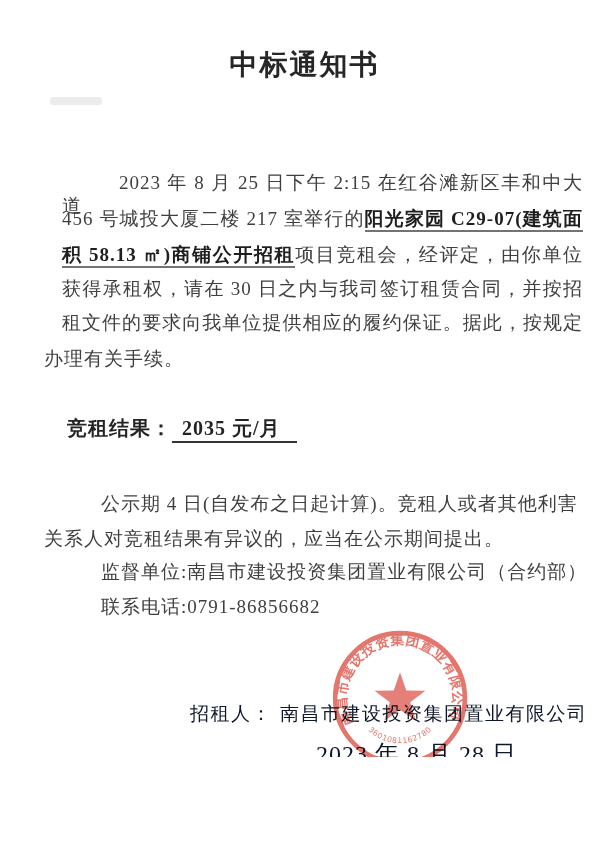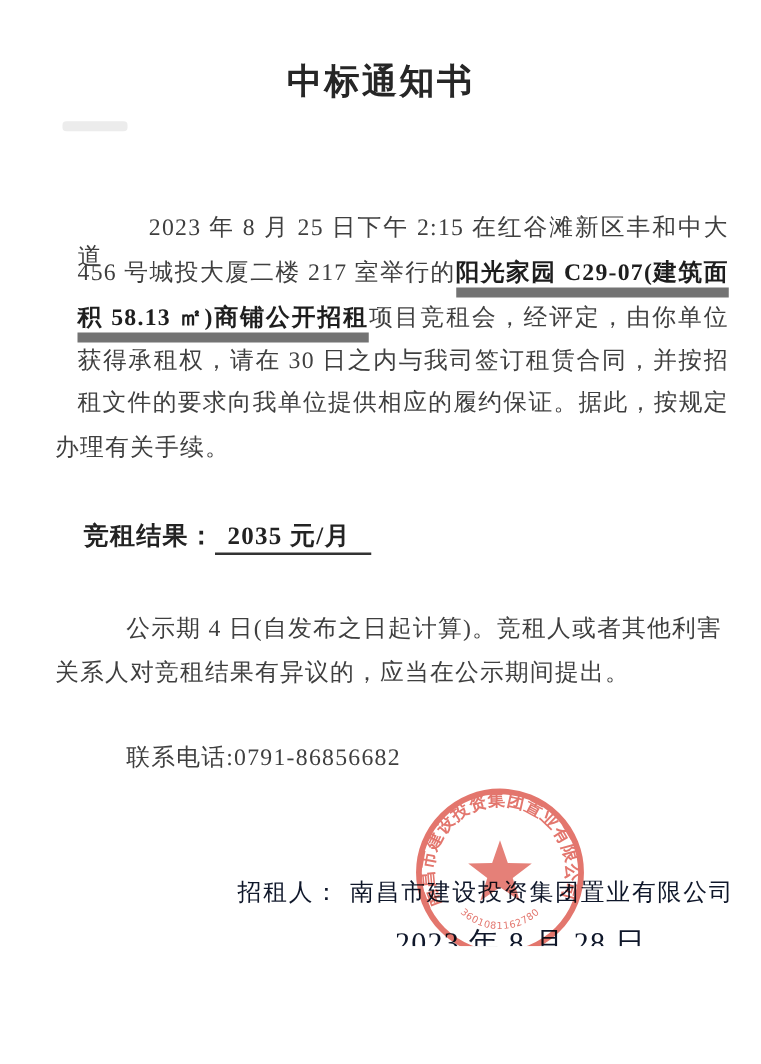--- a/index.html
+++ b/index.html
@@ -64,21 +64,21 @@
   .bl.just {
     white-space: normal;
     text-align: justify;
     text-align-last: justify;
     margin-left: 18px;
   }
   .bl.indent { text-indent: 57px; }
   .bu {
     font-weight: bold;
     color: #1e1e1e;
-    border-bottom: 8px solid #737373;
+    border-bottom: 2px solid #737373;
     padding-bottom: 1px;
   }
   .result {
     position: absolute;
     top: 415px;
     left: 67px;
     font-size: 20px;
     font-weight: bold;
     color: #232323;
     letter-spacing: 1px;
@@ -139,20 +139,21 @@
   <div class="bl just" style="top:311px">租文件的要求向我单位提供相应的履约保证。据此，按规定</div>
 
   <div class="result">
     <span class="r-label">竞租结果：</span><span class="r-value">2035 元/月</span>
   </div>
 
   <div class="bl indent" style="top:492px">公示期 4 日(自发布之日起计算)。竞租人或者其他利害</div>
 
   <div class="bl" style="top:527px">关系人对竞租结果有异议的，应当在公示期间提出。</div>
 
+  <div class="bl indent" style="top:560px">监督单位:南昌市建设投资集团置业有限公司（合约部）</div>
 
   <div class="bl indent" style="top:595px">联系电话:0791-86856682</div>
 
   <div class="sig-issuer">
     <span class="label">招租人：</span><span>南昌市建设投资集团置业有限公司</span>
   </div>
 
   <div class="sig-date">2023 年 8 月 28 日</div>
 
   <svg class="seal" viewBox="0 0 136 136" xmlns="http://www.w3.org/2000/svg">

